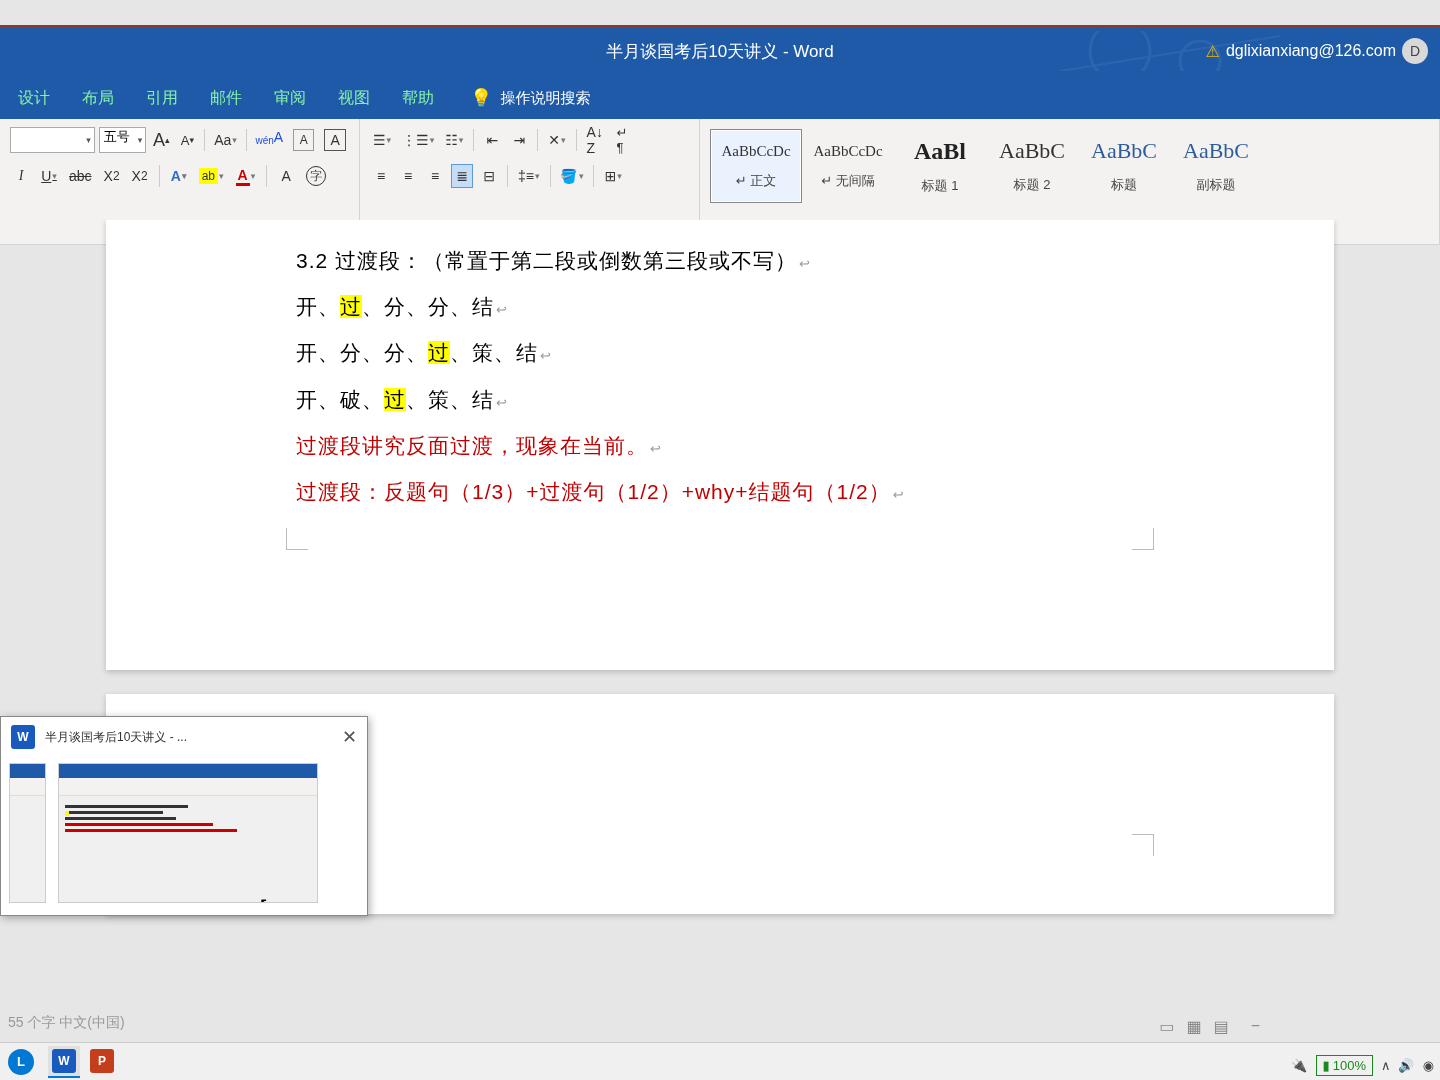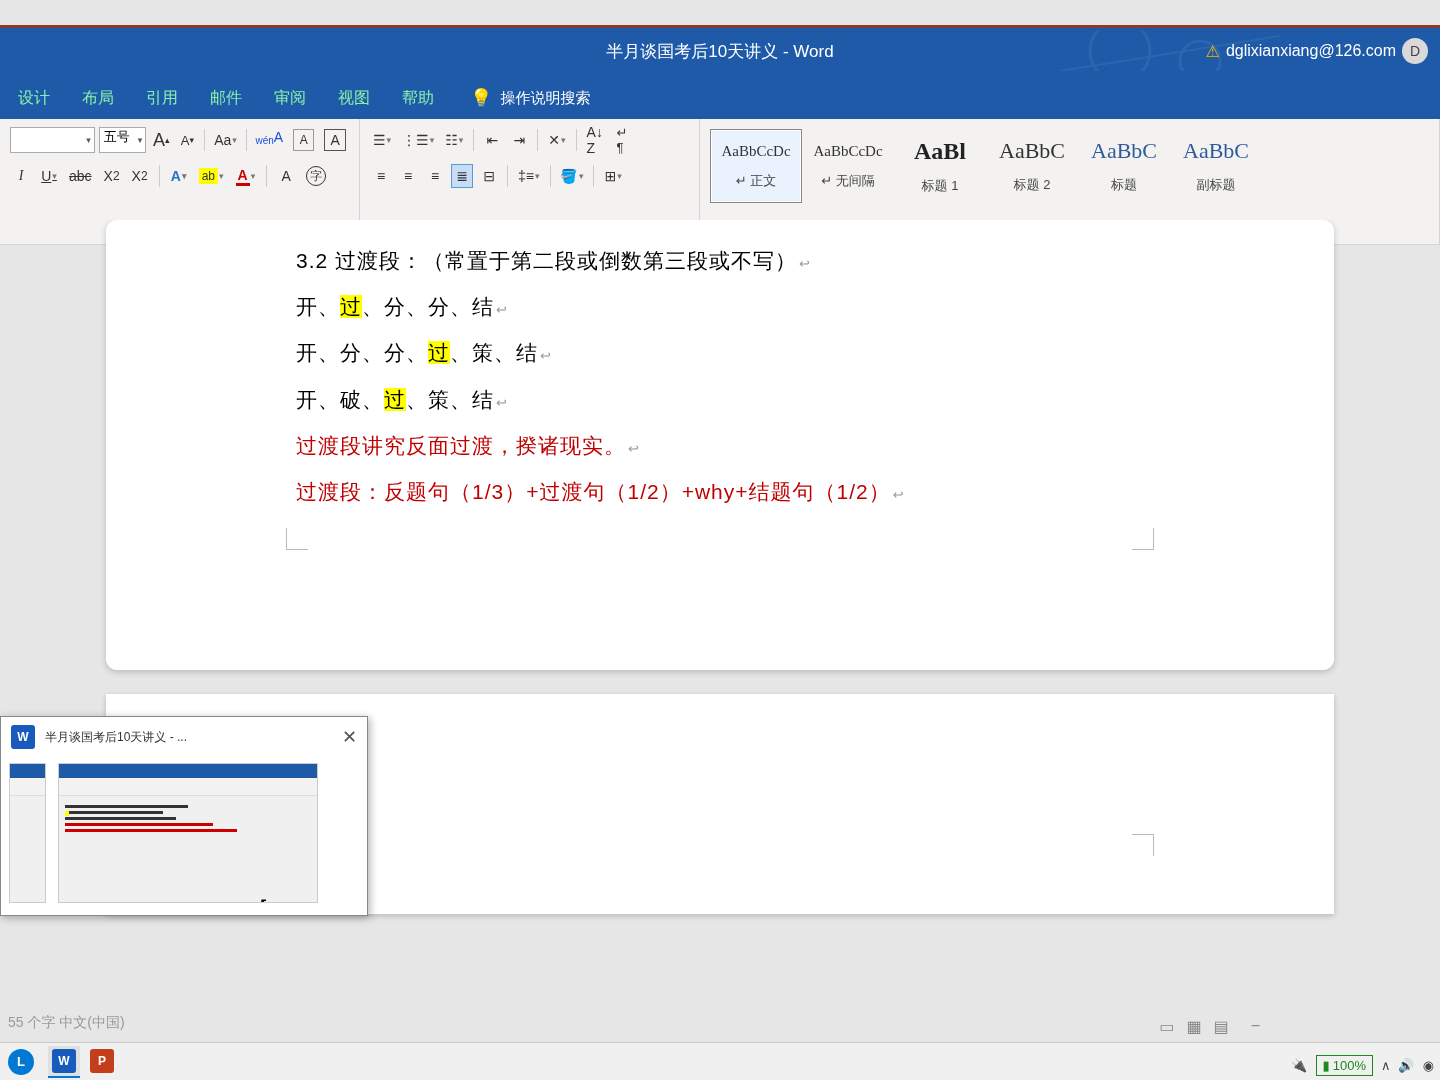--- a/index.html
+++ b/index.html
@@ -56,21 +56,21 @@
 .style-item { width: 92px; height: 74px; border: 1px solid transparent; display: flex; flex-direction: column; align-items: center; justify-content: center; cursor: pointer; }
 .style-item.selected { border: 1px solid #888; background: #eaf3fd; box-shadow: inset 0 0 0 1px #fff; }
 .style-preview { font-size: 15px; color: #333; margin-bottom: 12px; font-family: "Times New Roman", serif; }
 .style-preview.big { font-size: 24px; font-weight: bold; color: #222; }
 .style-preview.med { font-size: 22px; }
 .style-preview.blue { color: #2e5c9a; font-size: 22px; }
 .style-name { font-size: 13px; color: #444; }
 
 .doc-area { position: absolute; top: 220px; left: 0; right: 0; bottom: 40px; overflow: hidden; }
 .page { background: #fff; width: 1228px; margin: 0 auto; box-shadow: 0 2px 6px rgba(0,0,0,0.2); position: relative; }
-.page1 { height: 450px; padding: 18px 190px 40px 190px; border-radius: 11px; }
+.page1 { height: 450px; padding: 18px 190px 40px 190px; }
 .page2 { height: 220px; margin-top: 24px; padding: 170px 190px 0 190px; }
 .doc-line { font-size: 21px; font-family: "SimSun", serif; line-height: 2.2; letter-spacing: 1px; }
 .doc-line .ret { color: #999; font-size: 13px; margin-left: 2px; }
 .hl { background: #ffff00; }
 .red-text { color: #c00000; }
 .corner { position: absolute; width: 22px; height: 22px; }
 .corner.bl { bottom: 120px; left: 180px; border-left: 1px solid #bbb; border-bottom: 1px solid #bbb; }
 .corner.br { bottom: 120px; right: 180px; border-right: 1px solid #bbb; border-bottom: 1px solid #bbb; }
 .corner.tr2 { top: 140px; right: 180px; border-right: 1px solid #bbb; border-top: 1px solid #bbb; }
 
@@ -246,21 +246,21 @@
     <span class="ribbon-group-label">样式</span>
   </div>
 </div>
 
 <div class="doc-area">
   <div class="page page1">
     <div class="doc-line"><span>3.2 过渡段：（常置于第二段或倒数第三段或不写）</span><span class="ret">↩</span></div>
     <div class="doc-line"><span>开、</span><span class="hl">过</span><span>、分、分、结</span><span class="ret">↩</span></div>
     <div class="doc-line"><span>开、分、分、</span><span class="hl">过</span><span>、策、结</span><span class="ret">↩</span></div>
     <div class="doc-line"><span>开、破、</span><span class="hl">过</span><span>、策、结</span><span class="ret">↩</span></div>
-    <div class="doc-line red-text"><span>过渡段讲究反面过渡，揆诸现实。</span><span class="ret">↩</span></div>
+    <div class="doc-line red-text"><span>过渡段讲究反面过渡，现象在当前。</span><span class="ret">↩</span></div>
     <div class="doc-line red-text"><span>过渡段：反题句（1/3）+过渡句（1/2）+why+结题句（1/2）</span><span class="ret">↩</span></div>
     <div class="corner bl"></div>
     <div class="corner br"></div>
   </div>
   <div class="page page2">
     <div class="corner tr2"></div>
   </div>
 </div>
 
 <div class="thumb-edge"><span>d</span></div>

